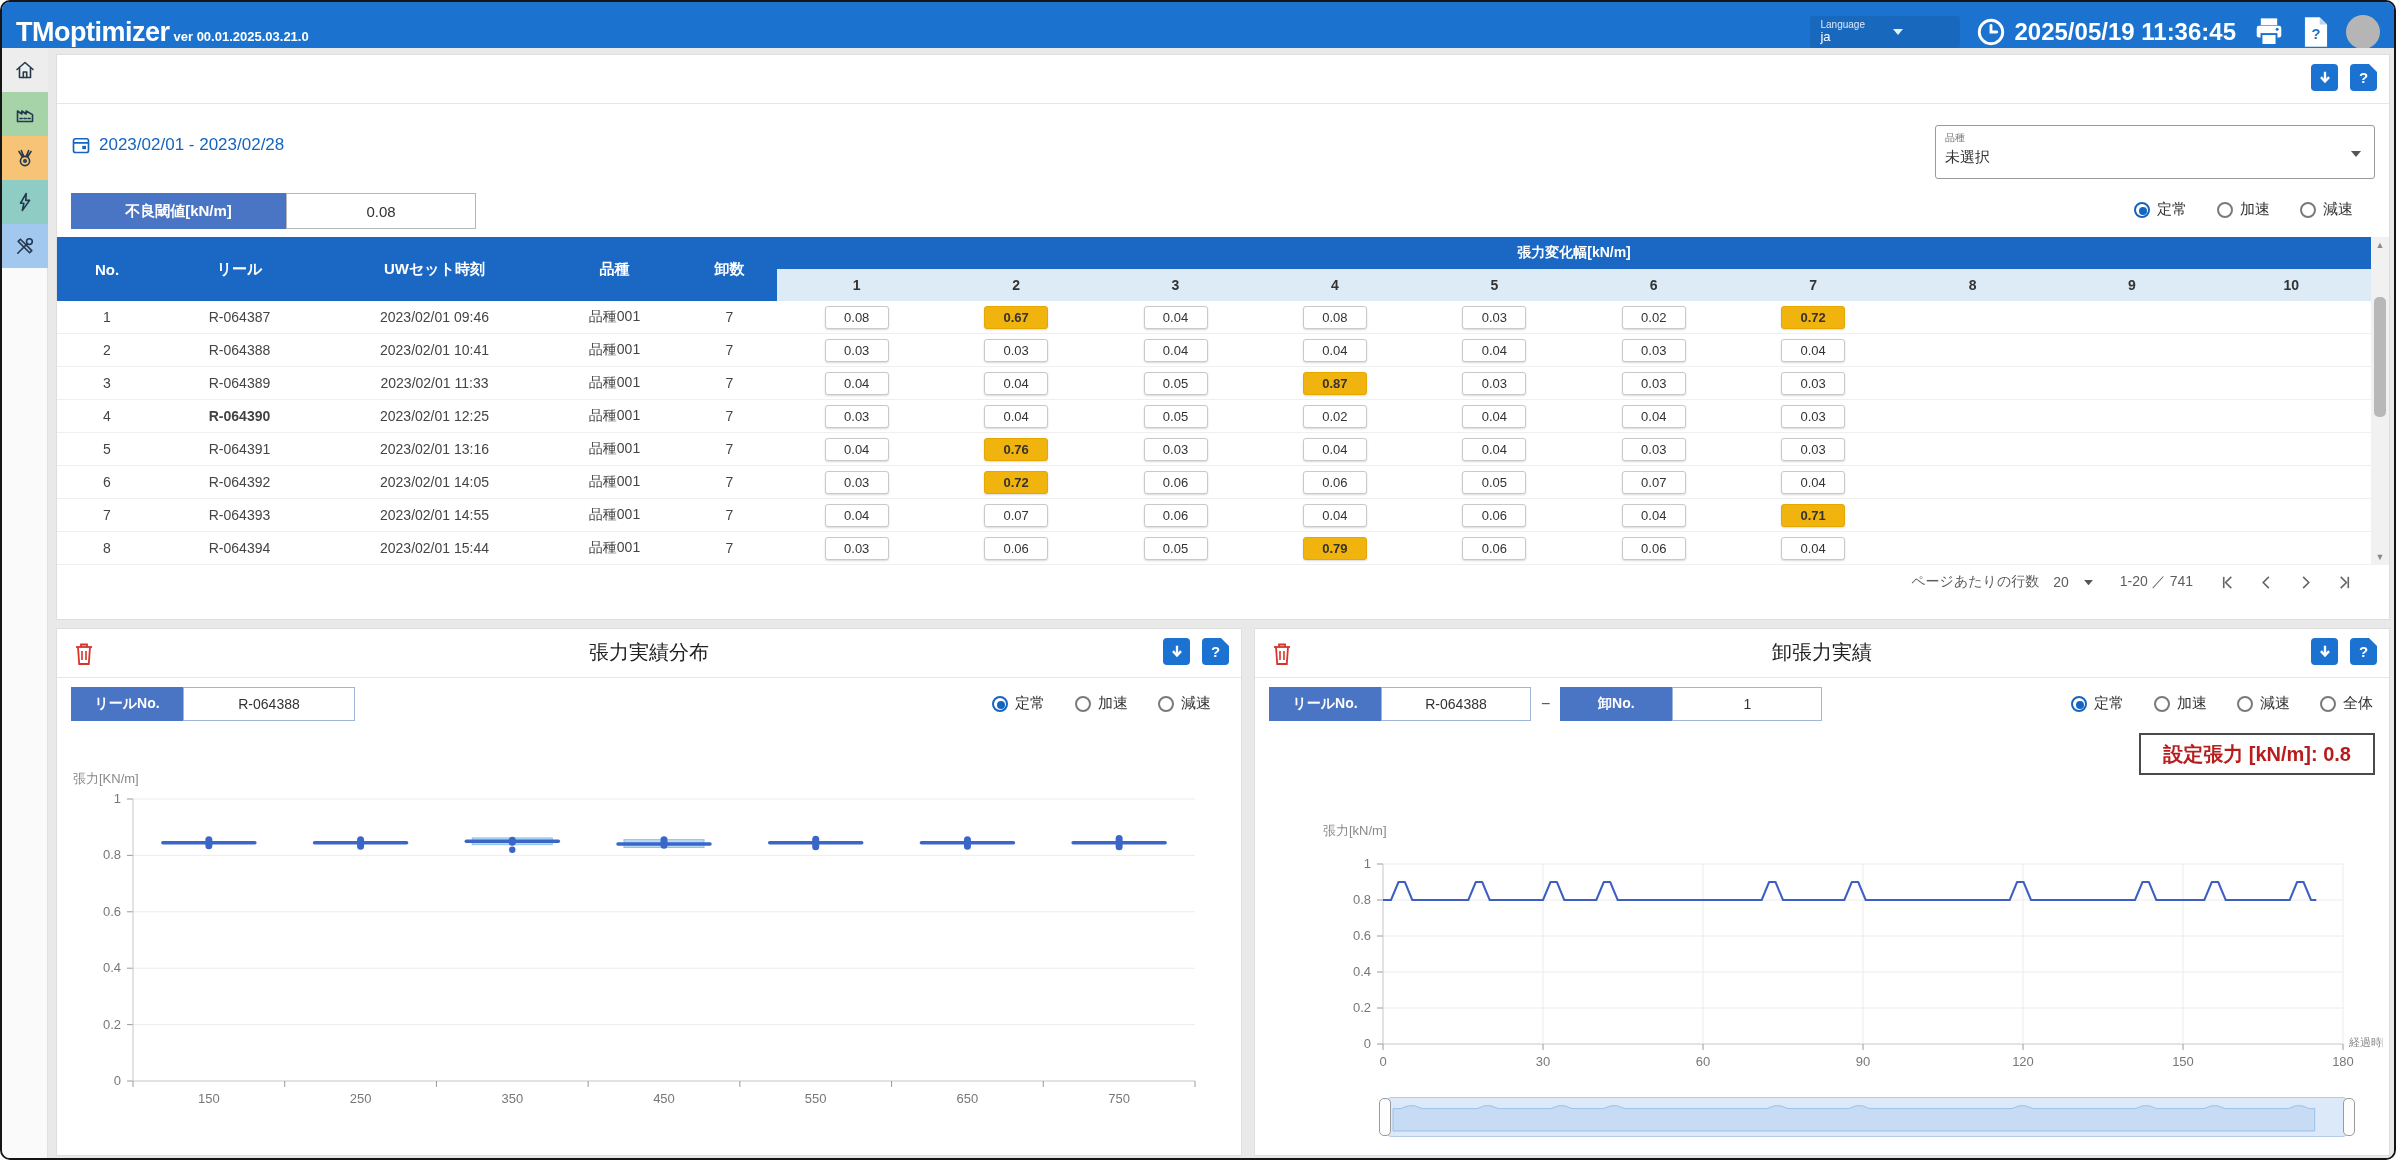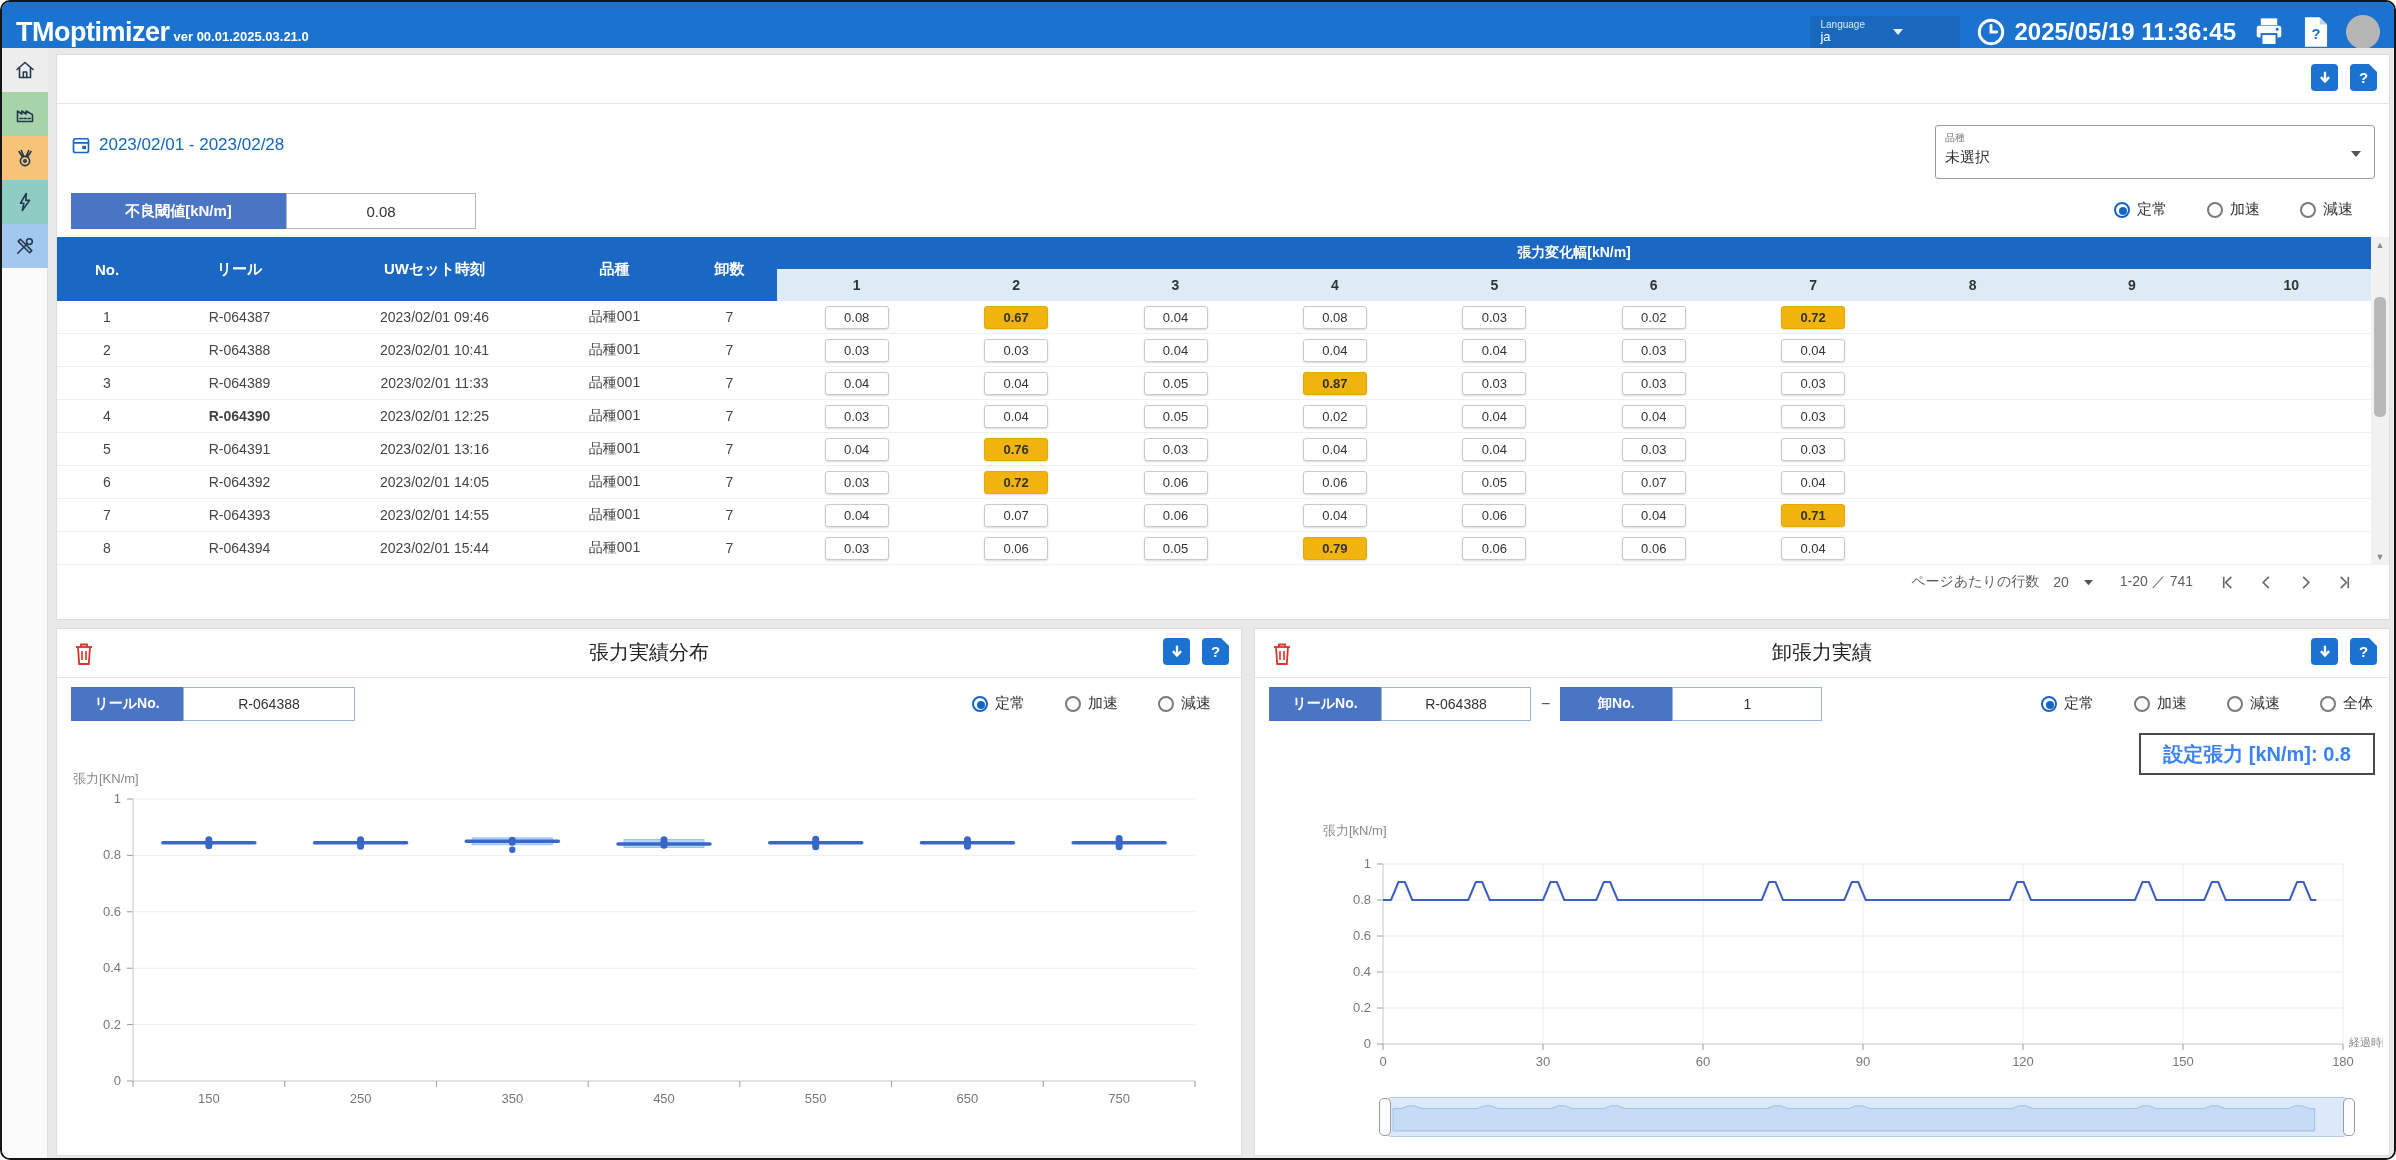--- a/index.html
+++ b/index.html
@@ -43,21 +43,21 @@
   
   .date-row{position:absolute;left:14px;top:80px;display:flex;align-items:center;gap:8px;color:#1565c0;font-size:17px;cursor:pointer;}
   .kind-select{position:absolute;right:14px;top:70px;width:440px;height:54px;border:1px solid #9a9a9a;border-radius:3px;background:#fff;cursor:pointer;}
   .kind-label{position:absolute;left:9px;top:5px;font-size:10px;color:#777;}
   .kind-value{position:absolute;left:9px;top:22px;font-size:15px;color:#333;}
   .kind-caret{position:absolute;right:12px;top:24px;}
   .thr-row{position:absolute;left:14px;top:138px;display:flex;}
   .thr-label{width:215px;height:36px;background:#4a74c4;color:#fff;font-size:15px;font-weight:bold;display:flex;align-items:center;justify-content:center;}
   .thr-input{width:190px;height:36px;border:1px solid #b5b5b5;text-align:center;font-size:15px;color:#333;outline:none;}
   .radios-top{position:absolute;right:36px;top:145px;}
-  .radio-group{display:flex;align-items:flex-end;gap:40px;}
+  .radio-group{display:flex;align-items:flex-end;gap:30px;}
   .radio-item{display:flex;align-items:center;gap:7px;cursor:pointer;}
   .rdot{width:16px;height:16px;border:2px solid #7a7a7a;border-radius:50%;position:relative;background:#fff;}
   .rdot.sel{border-color:#1565c0;}
   .rdot.sel::after{content:"";position:absolute;left:3px;top:3px;width:8px;height:8px;border-radius:50%;background:#1565c0;}
   .rtext{font-size:15px;color:#333;}
 
   
   .tbl{position:absolute;left:0;top:182px;width:2332px;}
   .thead{display:flex;height:64px;}
   .th-left{display:flex;background:#1a68c4;height:64px;}
@@ -81,21 +81,21 @@
   .pg-rows{display:flex;align-items:center;gap:14px;cursor:pointer;}
   .pg-nav{display:flex;align-items:center;gap:22px;}
   .pg-btn{cursor:pointer;display:flex;}
 
   
   .ctrl-row{position:absolute;left:14px;top:58px;display:flex;align-items:center;}
   .ctrl-label{height:34px;background:#4a74c4;color:#fff;font-size:14px;font-weight:bold;display:flex;align-items:center;justify-content:center;}
   .ctrl-input{height:34px;border:1px solid #9fb6d8;text-align:center;font-size:14px;color:#333;outline:none;background:#fff;}
   .ctrl-dash{font-size:16px;color:#555;margin:0 10px;}
   .radios-mid{position:absolute;top:65px;}
-  .set-box{position:absolute;right:14px;top:104px;height:42px;border:2px solid #4a4a4a;background:#fff;display:flex;align-items:center;justify-content:center;padding:0 22px;font-size:20px;font-weight:bold;color:#3b82f6;}
+  .set-box{position:absolute;right:14px;top:104px;height:42px;border:2px solid #4a4a4a;background:#fff;display:flex;align-items:center;justify-content:center;padding:0 22px;font-size:20px;font-weight:bold;color:#b91c1c;}
   .chart-svg{position:absolute;left:8px;}
   .brush{position:absolute;left:124px;top:468px;width:976px;height:40px;}
   .brush-bg{position:absolute;left:8px;right:8px;top:0;bottom:0;background:#dce9f9;border:1px solid #b3cbe9;border-radius:4px;}
   .brush-handle{position:absolute;top:1px;width:12px;height:38px;background:#fdfdfd;border:1px solid #9a9a9a;border-radius:5px;cursor:ew-resize;}
   .tick{font-size:13px;fill:#777;}
 </style>
 </head>
 <body>
 
 <div class="app">

